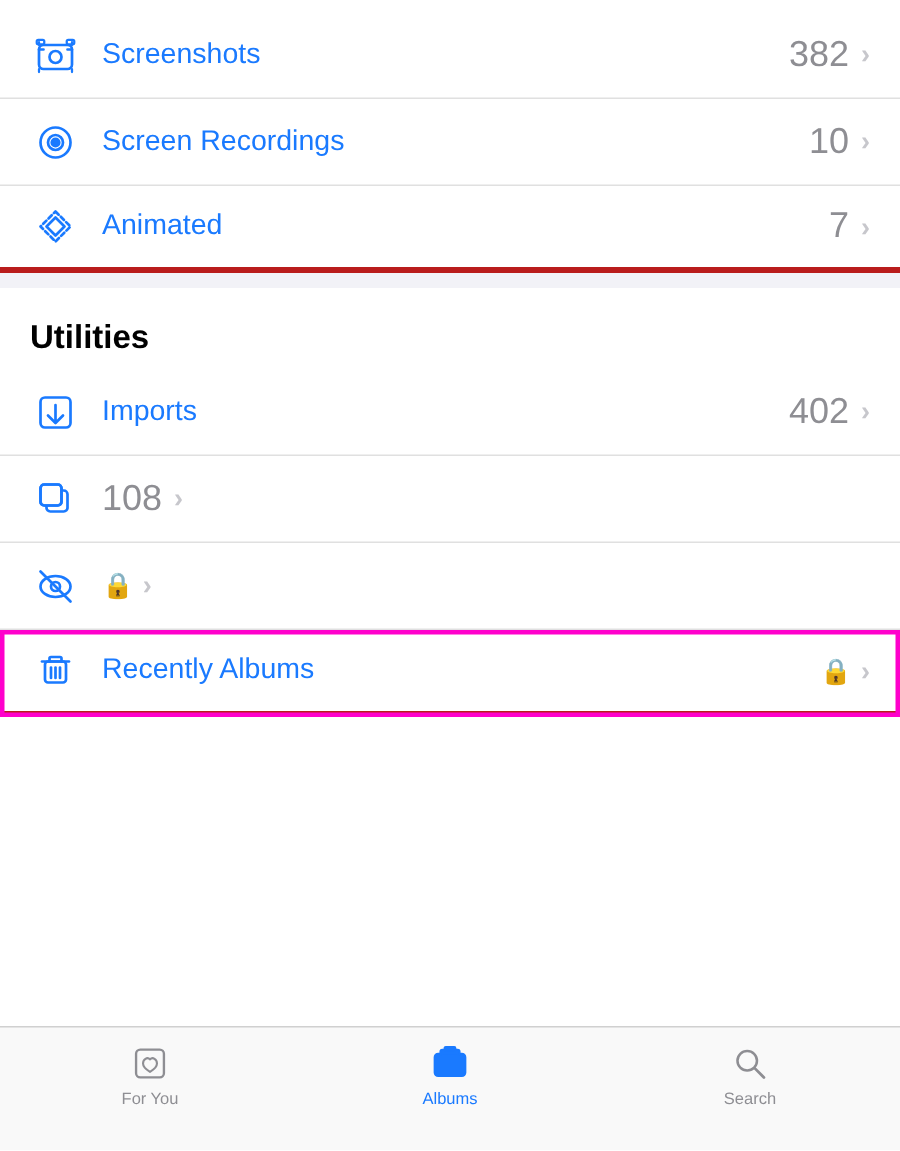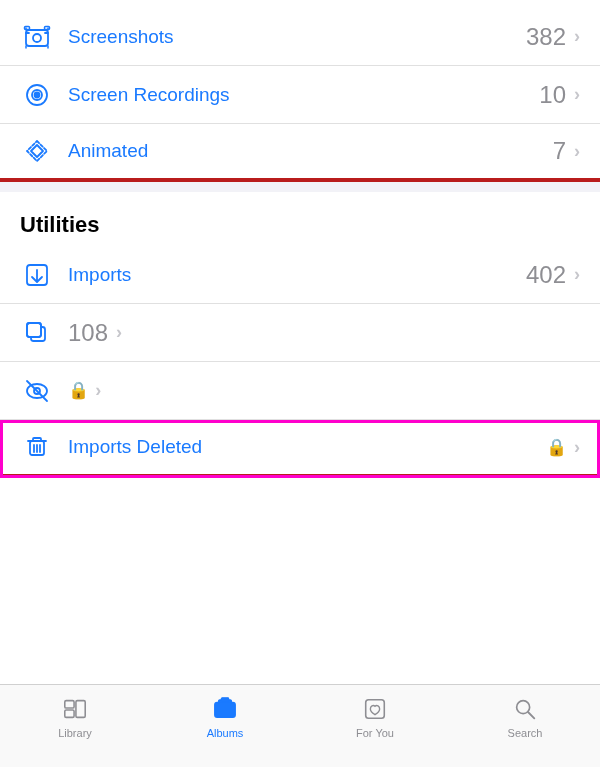--- a/index.html
+++ b/index.html
@@ -245,66 +245,56 @@
         <svg viewBox="0 0 28 28">
 
           <polyline points="5,8 23,8" stroke="#1a7aff" stroke-width="1.8" stroke-linecap="round"></polyline>
           <path d="M10,8 V6 a1,1 0 0,1 1-1 h6 a1,1 0 0,1 1,1 V8" stroke="#1a7aff" stroke-width="1.8" fill="none" stroke-linecap="round"></path>
           <rect x="7" y="8" width="14" height="14" rx="2" stroke="#1a7aff" stroke-width="1.8" fill="none"></rect>
           <line x1="11" y1="12" x2="11" y2="19" stroke="#1a7aff" stroke-width="1.8" stroke-linecap="round"></line>
           <line x1="14" y1="12" x2="14" y2="19" stroke="#1a7aff" stroke-width="1.8" stroke-linecap="round"></line>
           <line x1="17" y1="12" x2="17" y2="19" stroke="#1a7aff" stroke-width="1.8" stroke-linecap="round"></line>
         </svg>
       </div>
-      <span class="item-label">Imports Deleted</span>
+      <span class="item-label">Recently Albums</span>
       <span class="item-lock">🔒</span>
       <span class="item-chevron">›</span>
     </div>
   </div>
 
 </div>
 
 <div class="tab-bar">
+
 
   <div class="tab-item">
     <div class="tab-icon">
       <svg viewBox="0 0 28 28" fill="none">
-        <rect x="3" y="5" width="10" height="8" rx="1.5" stroke="#8e8e93" stroke-width="1.7" fill="none"></rect>
-        <rect x="3" y="15" width="10" height="8" rx="1.5" stroke="#8e8e93" stroke-width="1.7" fill="none"></rect>
-        <rect x="15" y="5" width="10" height="18" rx="1.5" stroke="#8e8e93" stroke-width="1.7" fill="none"></rect>
+        <rect x="4" y="4" width="20" height="20" rx="3" stroke="#8e8e93" stroke-width="1.7"></rect>
+        <path d="M9 14 C9 11 12 9 14 11 C16 9 19 11 19 14 C19 17 14 20 14 20 C14 20 9 17 9 14Z" stroke="#8e8e93" stroke-width="1.5" fill="none"></path>
       </svg>
     </div>
-    <span class="tab-label inactive">Library</span>
+    <span class="tab-label inactive">For You</span>
   </div>
 
   <div class="tab-item">
     <div class="tab-icon">
       <svg viewBox="0 0 28 28" fill="none">
         <rect x="3" y="7" width="22" height="16" rx="2.5" fill="#1a7aff"></rect>
         <rect x="3" y="7" width="22" height="16" rx="2.5" stroke="#1a7aff" stroke-width="1.5"></rect>
         <rect x="7" y="4" width="14" height="4" rx="1.5" fill="#1a7aff" stroke="#1a7aff" stroke-width="1.2"></rect>
         <rect x="10" y="2" width="8" height="3" rx="1" fill="#1a7aff" stroke="#1a7aff" stroke-width="1.2"></rect>
       </svg>
     </div>
     <span class="tab-label active">Albums</span>
   </div>
 
   <div class="tab-item">
     <div class="tab-icon">
       <svg viewBox="0 0 28 28" fill="none">
-        <rect x="4" y="4" width="20" height="20" rx="3" stroke="#8e8e93" stroke-width="1.7"></rect>
-        <path d="M9 14 C9 11 12 9 14 11 C16 9 19 11 19 14 C19 17 14 20 14 20 C14 20 9 17 9 14Z" stroke="#8e8e93" stroke-width="1.5" fill="none"></path>
-      </svg>
-    </div>
-    <span class="tab-label inactive">For You</span>
-  </div>
-
-  <div class="tab-item">
-    <div class="tab-icon">
-      <svg viewBox="0 0 28 28" fill="none">
         <circle cx="12" cy="12" r="7" stroke="#8e8e93" stroke-width="1.8"></circle>
         <line x1="17.5" y1="17.5" x2="24" y2="24" stroke="#8e8e93" stroke-width="2" stroke-linecap="round"></line>
       </svg>
     </div>
     <span class="tab-label inactive">Search</span>
   </div>
 
 </div>
 
 </body></html>

